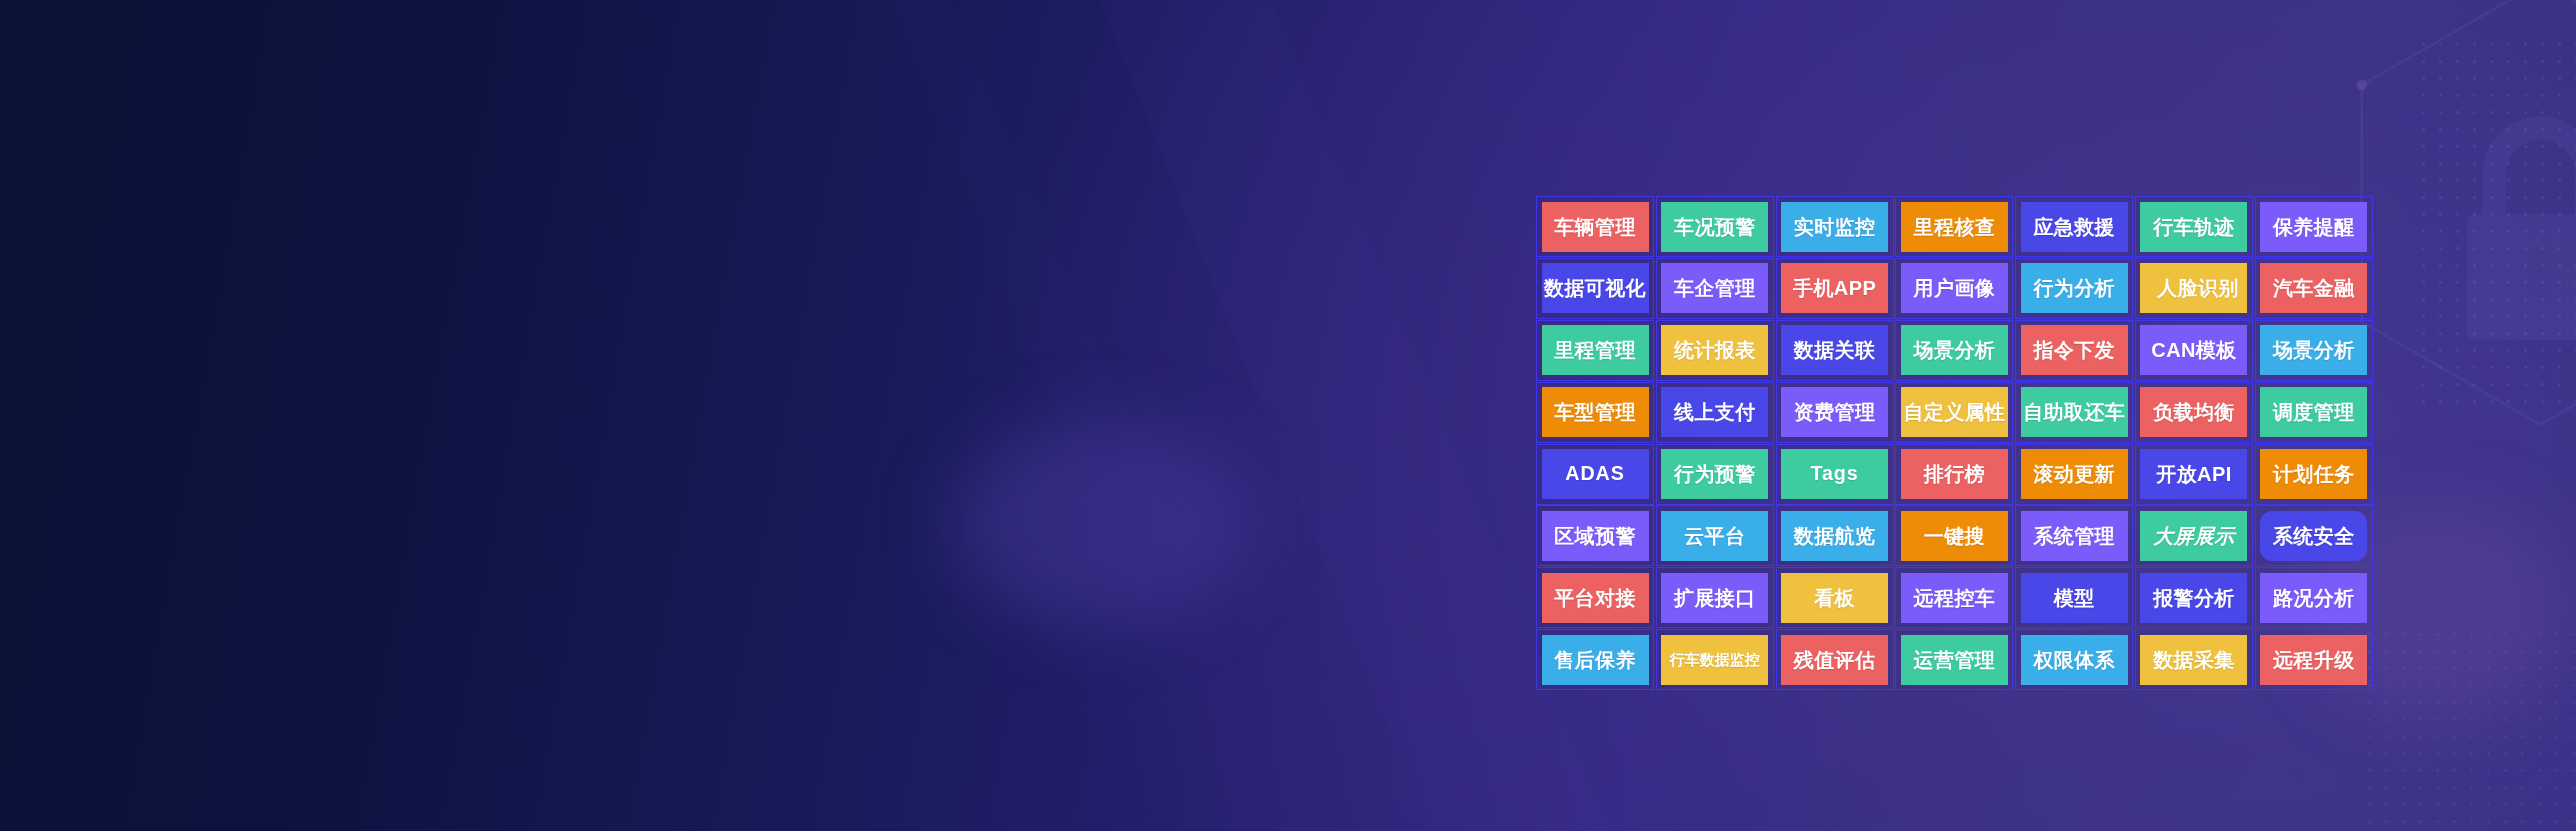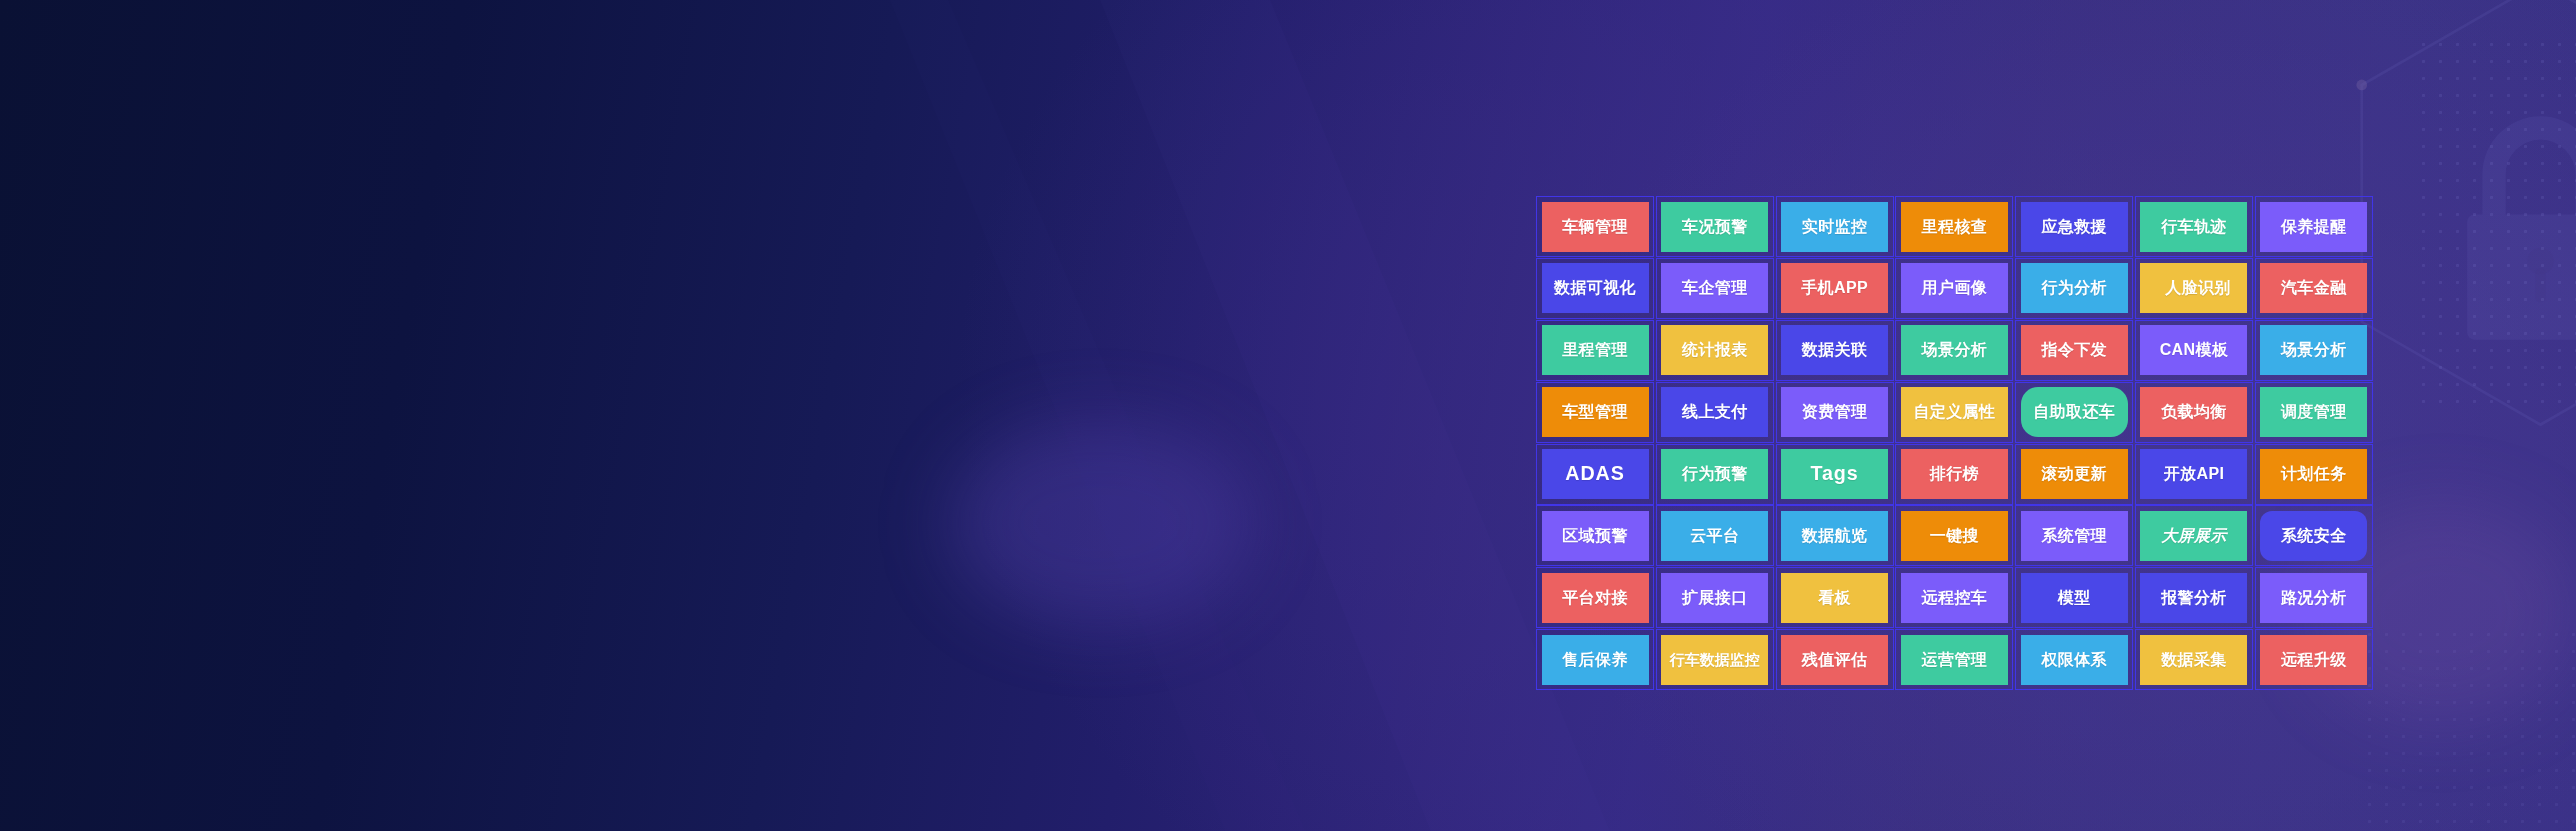--- a/index.html
+++ b/index.html
@@ -84,21 +84,21 @@
     width:100%;
     height:100%;
     display:flex;
     align-items:center;
     justify-content:center;
     line-height:1;
   }
 
   .tag-label {
     color:#ffffff;
-    font-size:16px;
+    font-size:20px;
     font-weight:700;
     letter-spacing:0.4px;
     white-space:nowrap;
     text-shadow:0 0.9px 0.9px rgba(0,0,0,0.12);
   }
   .tag-label.sm { font-size:15px; letter-spacing:0px; }
   .tag-label.lat { font-size:19.7px; font-weight:600; letter-spacing:0.9px; }
 </style>
 </head>
 <body>
@@ -249,21 +249,21 @@
         <div class="tag-fill" style="background: rgb(123, 92, 250);">
           <span class="tag-label">资费管理</span>
         </div>
       </div>
       <div class="tag" style="border-color: rgb(65, 53, 232);">
         <div class="tag-fill" style="background: rgb(240, 193, 63);">
           <span class="tag-label">自定义属性</span>
         </div>
       </div>
       <div class="tag" style="border-color: rgb(65, 53, 232);">
-        <div class="tag-fill" style="background: rgb(62, 203, 160); border-radius: 17px;">
+        <div class="tag-fill" style="background: rgb(62, 203, 160);">
           <span class="tag-label">自助取还车</span>
         </div>
       </div>
       <div class="tag" style="border-color: rgb(65, 53, 232);">
         <div class="tag-fill" style="background: rgb(236, 97, 97);">
           <span class="tag-label">负载均衡</span>
         </div>
       </div>
       <div class="tag" style="border-color: rgb(65, 53, 232);">
         <div class="tag-fill" style="background: rgb(62, 203, 160);">

